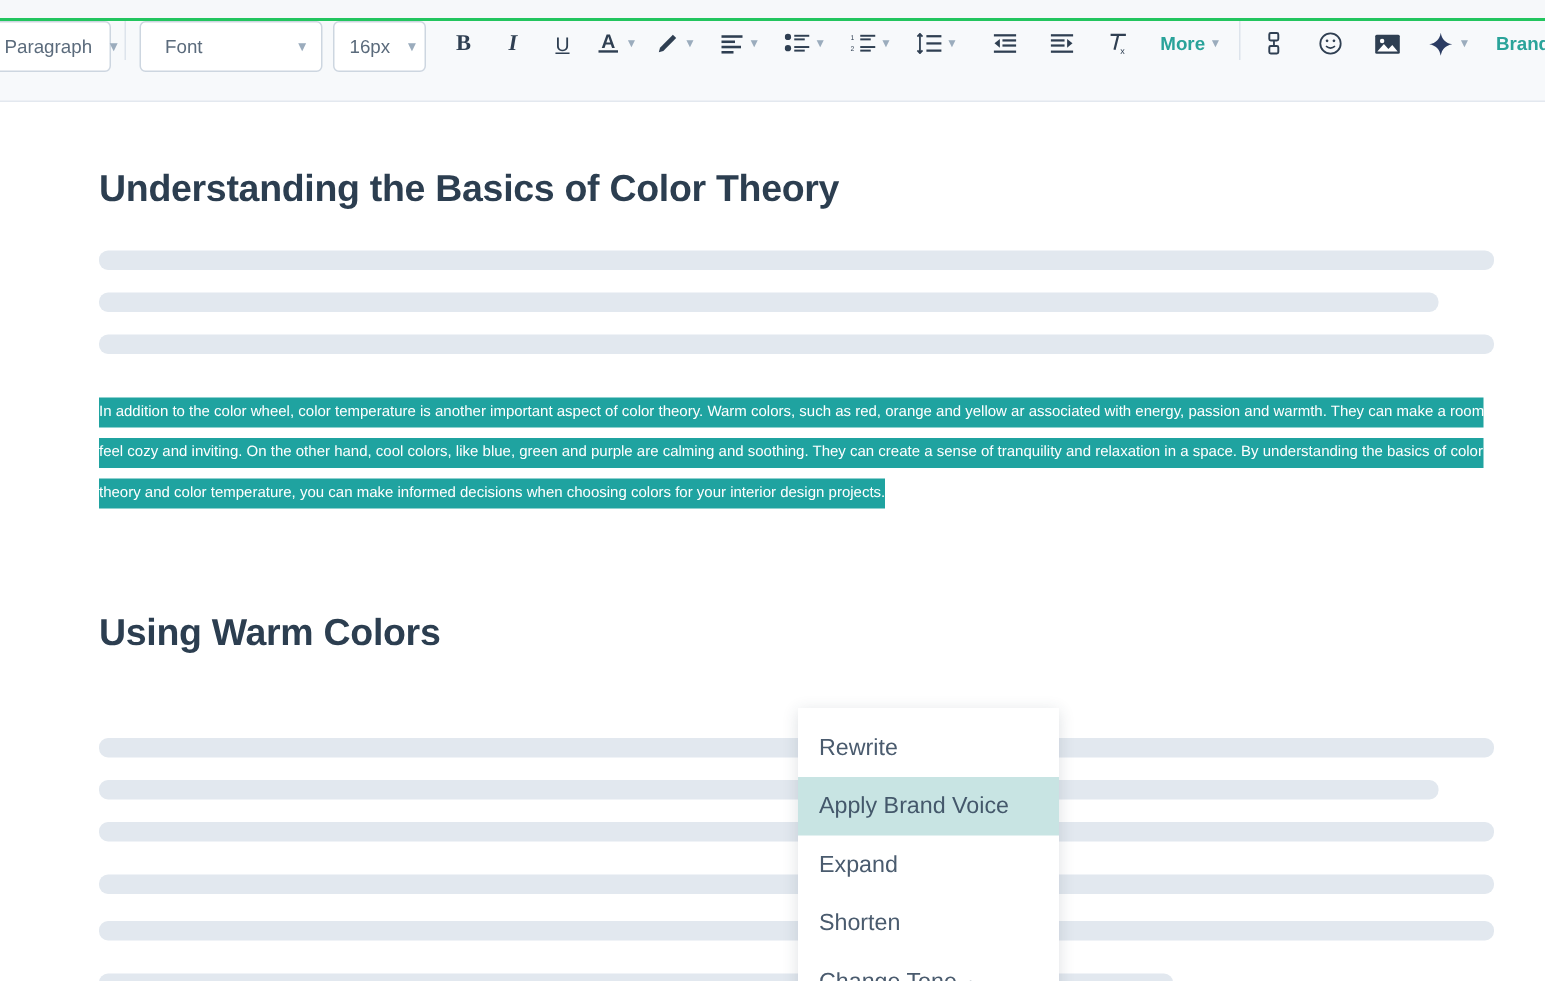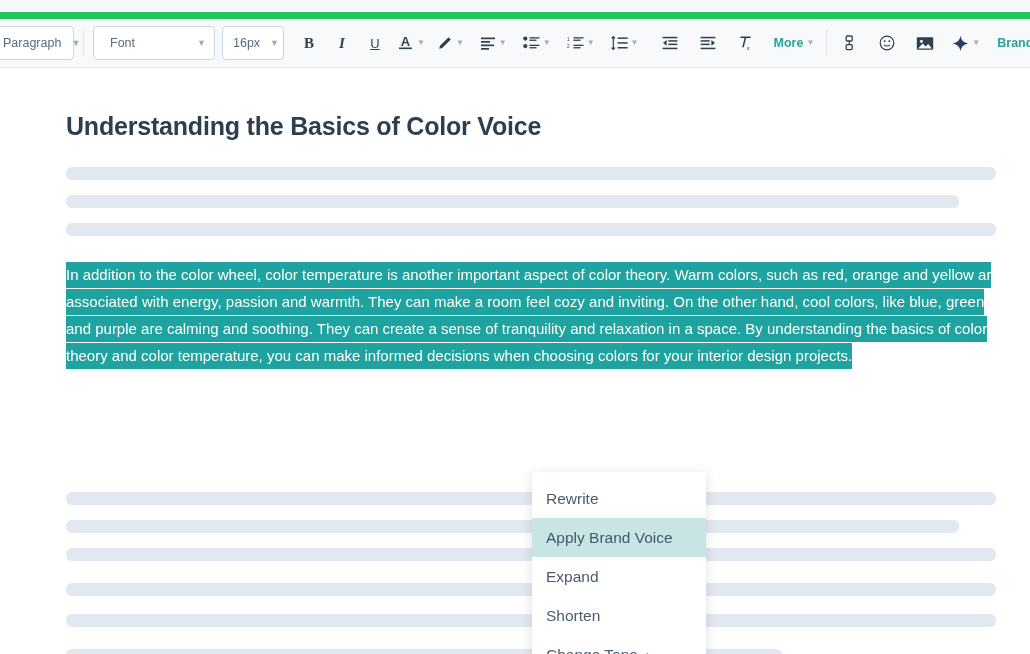--- a/index.html
+++ b/index.html
@@ -24,25 +24,25 @@
     background: #f6f8fa;
   }
 
   
   .toolbar {
     position: absolute;
     left: 0; top: 12px;
     width: 1030px;
     height: 56px;
     background: #f7f9fb;
-    border-top: 7px solid #22c55e;
+    border-top: 2px solid #22c55e;
     border-bottom: 1px solid #e3e8ef;
     box-sizing: border-box;
     display: flex;
-    align-items: center;
+    align-items: flex-start;
     overflow: hidden;
   }
 
   .tb-select {
     height: 34px;
     box-sizing: border-box;
     border: 1px solid #cdd6e0;
     border-radius: 4px;
     background: #ffffff;
     display: flex;
@@ -130,21 +130,21 @@
     border-radius: 6px;
     background: #e2e8ef;
   }
 
   
   .para {
     position: absolute;
     left: 66px;
     top: 193px;
     width: 935px;
-    font-size: 15px;
+    font-size: 10px;
     line-height: 27px;
     color: #ffffff;
   }
   .para span.hl {
     background: #1fa3a0;
     box-decoration-break: clone;
     -webkit-box-decoration-break: clone;
     padding: 4px 0 5px 0;
   }
 
@@ -361,28 +361,29 @@
 
   <div class="tb-btn txt">
     <span>Brand</span>
 
   </div>
 
 </div>
 
 <div class="canvas">
 
-  <div class="doc-h2" style="top: 44px;">Understanding the Basics of Color Voice</div>
+  <div class="doc-h2" style="top: 44px;">Understanding the Basics of Color Theory</div>
 
   <div class="skel" style="left:66px; top:99px;  width:930px;"></div>
   <div class="skel" style="left:66px; top:127px; width:893px;"></div>
   <div class="skel" style="left:66px; top:155px; width:930px;"></div>
 
   <div class="para"><span class="hl">In addition to the color wheel, color temperature is another important aspect of color theory. Warm colors, such as red, orange and yellow ar associated with energy, passion and warmth. They can make a room feel cozy and inviting. On the other hand, cool colors, like blue, green and purple are calming and soothing. They can create a sense of tranquility and relaxation in a space. By understanding the basics of color theory and color temperature, you can make informed decisions when choosing colors for your interior design projects.</span></div>
 
+  <div class="doc-h2" style="top: 340px;">Using Warm Colors</div>
 
   <div class="skel" style="left:66px; top:424px; width:930px;"></div>
   <div class="skel" style="left:66px; top:452px; width:893px;"></div>
   <div class="skel" style="left:66px; top:480px; width:930px;"></div>
   <div class="skel" style="left:66px; top:515px; width:930px;"></div>
   <div class="skel" style="left:66px; top:546px; width:930px;"></div>
   <div class="skel" style="left:66px; top:581px; width:716px;"></div>
 
   <div class="menu">
     <div class="menu-item">

